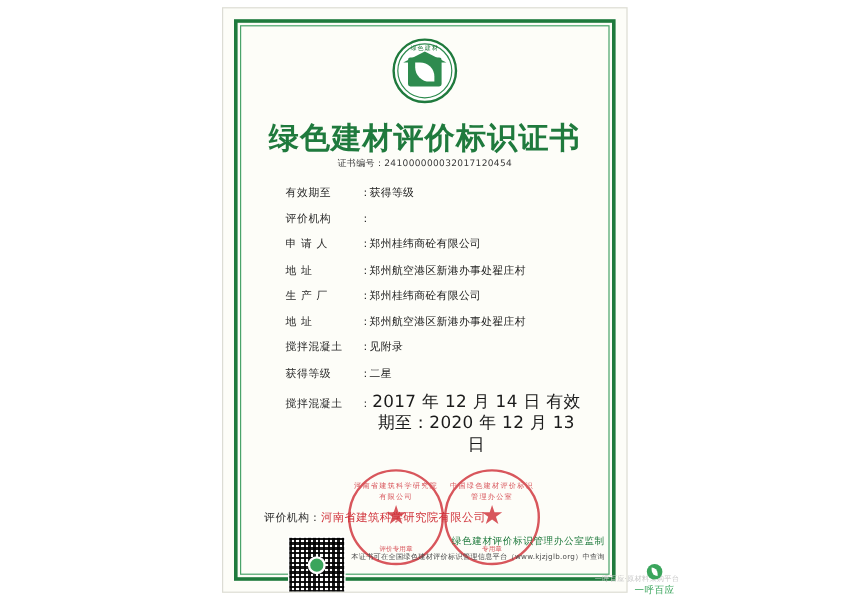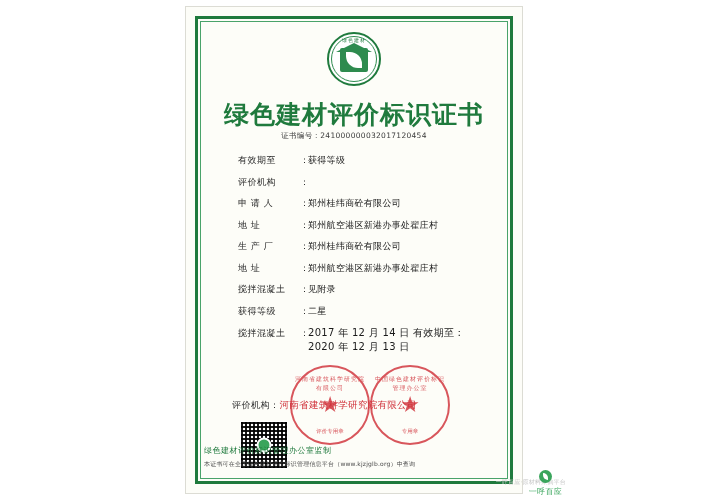--- a/index.html
+++ b/index.html
@@ -169,21 +169,22 @@
   }
   .row-value {
     font-size: 9px;
     color: #1a1a1a;
     letter-spacing: 0.3px;
   }
   .row-value.small {
     font-size: 8.2px;
   }
   .date-row .row-value {
-    font-size: 10px;
+    font-size: 14px;
+    text-align: center;
   }
 
   
   .seals {
     position: relative;
     height: 92px;
     margin-top: 4px;
   }
   .seal {
     position: absolute;
@@ -219,21 +220,21 @@
     left: 0;
     right: 0;
     bottom: 8px;
     text-align: center;
     font-size: 5.5px;
     color: #d0323a;
   }
 
   .agency-row {
     position: absolute;
-    left: 28px;
+    left: 16px;
     top: 36px;
     display: flex;
     align-items: flex-end;
     font-family: Liberation Serif, serif;
   }
   .agency-label {
     font-size: 9px;
     color: #2a2a2a;
     letter-spacing: 0.5px;
   }
@@ -267,21 +268,21 @@
     background: #3aa55c;
     border: 2px solid #ffffff;
   }
 
   
   .cert-footer {
     position: absolute;
     left: 0;
     right: 0;
     bottom: 6px;
-    text-align: left;
+    text-align: right;
   }
   .footer-line-1 {
     font-size: 8px;
     color: #1f7a3d;
     letter-spacing: 0.5px;
   }
   .footer-line-2 {
     margin-top: 4px;
     font-size: 6px;
     color: #4a4a4a;

